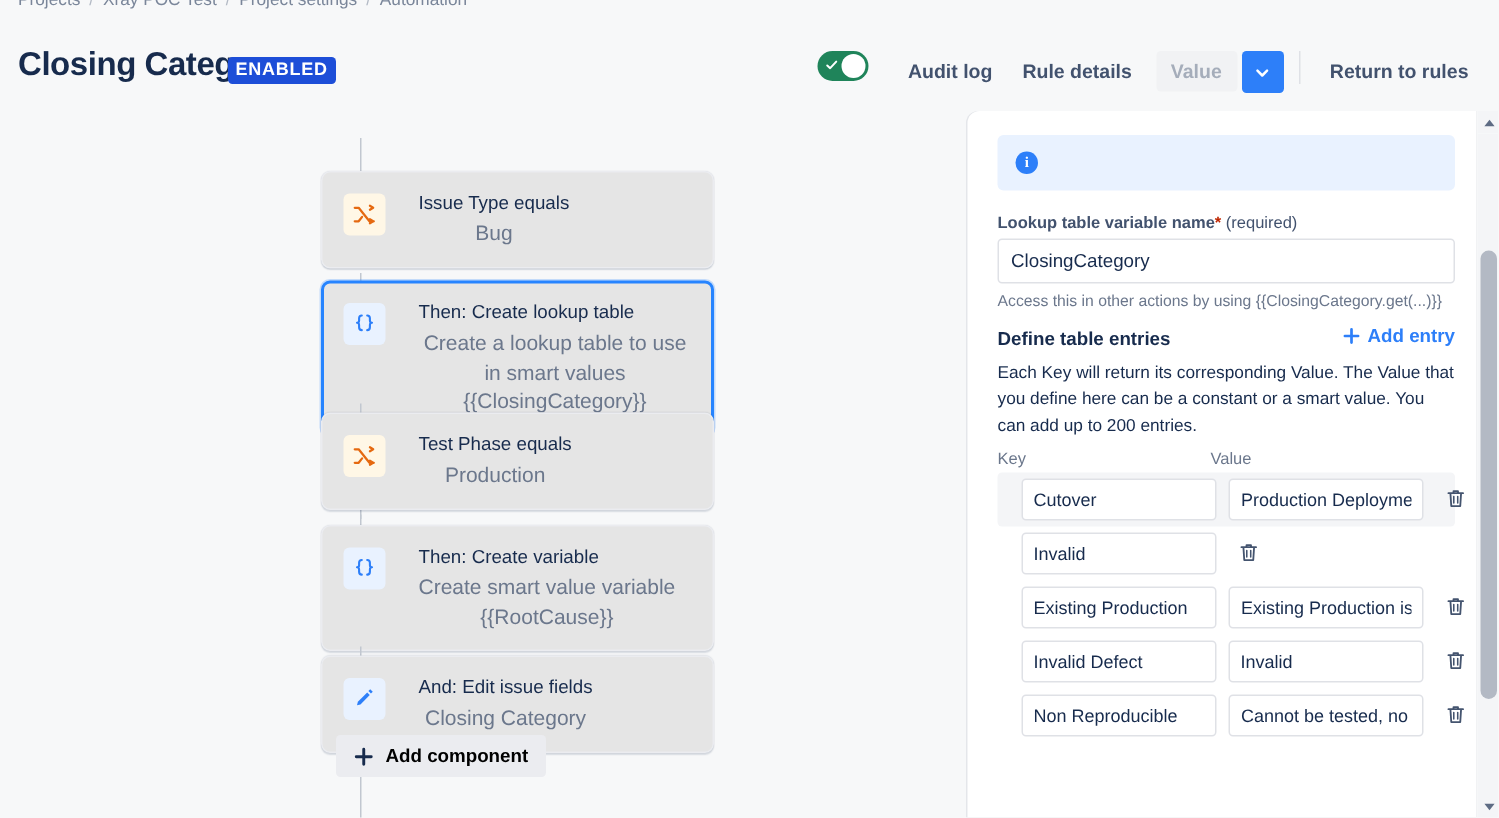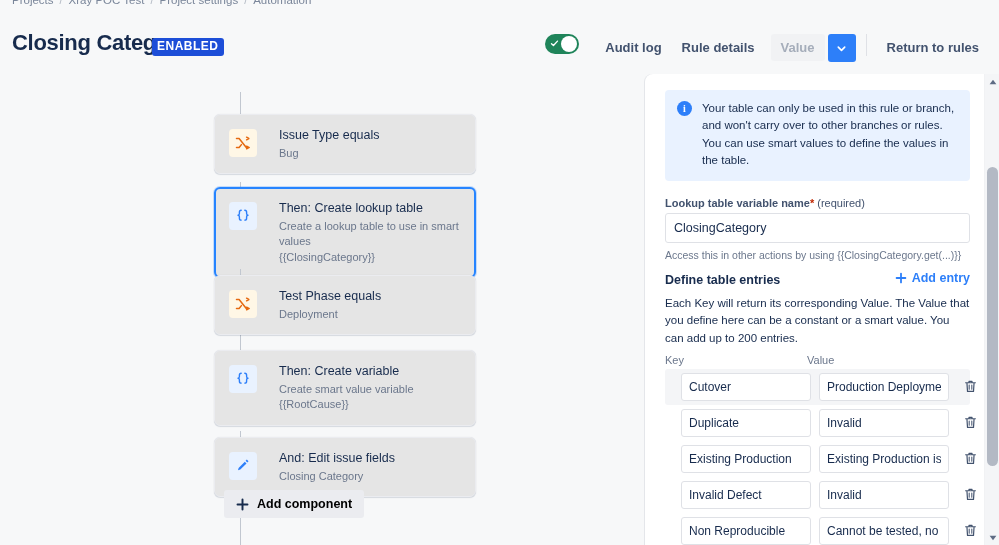--- a/index.html
+++ b/index.html
@@ -91,21 +91,21 @@
   .node-icon {
     width: 28px; height: 28px; border-radius: 4px; flex: none;
     display: flex; align-items: center; justify-content: center;
     margin-top: 2px;
   }
   .node-icon.cond { background: #FFF7E6; }
   .node-icon.act  { background: #E9F2FF; }
   .node-body { padding-top: 1px; }
   .node-title { font-size: 12.5px; color: #172B4D; line-height: 1.25; }
   .node-sub {
-    font-size: 11px; color: #6B778C; line-height: 1.42; margin-top: 2px;
+    font-size: 14px; color: #6B778C; line-height: 1.42; margin-top: 2px; text-align: center;
   }
   .node-sub .ln { display: block; }
 
   .add-component {
     position: absolute; left: 224px;
     display: inline-flex; align-items: center; gap: 8px;
     background: #EBECF0; border: none; border-radius: 3px;
     padding: 7px 12px; font-size: 12.5px; font-weight: 600; color: #000000;
     font-family: inherit; cursor: pointer;
   }
@@ -286,21 +286,21 @@
       <div class="conn" style="top:177px;height:77px;"></div>
       <div class="node" style="position:absolute;left:0;top:183px;width:262px;">
         <div class="node-icon cond">
           <svg width="16" height="16" viewBox="0 0 16 16">
             <path d="M1.5 3.5h2.6l7.2 9h2.9M11.6 2.2l2.2 1.3-2.2 1.3M1.5 12.5h2.6l2.3-2.9M11.6 11.2l2.2 1.3-2.2 1.3" fill="none" stroke="#E56910" stroke-width="1.5" stroke-linecap="round" stroke-linejoin="round"></path>
           </svg>
         </div>
         <div class="node-body">
           <div class="node-title">Test Phase equals</div>
           <div class="node-sub">
-            <span class="ln">Deployment</span>
+            <span class="ln">Production</span>
           </div>
         </div>
       </div>
 
       <div class="conn" style="top:251px;height:67px;"></div>
       <div class="node" style="position:absolute;left:0;top:258px;width:262px;">
         <div class="node-icon act">
           <svg width="16" height="16" viewBox="0 0 16 16">
             <path d="M6.2 2.3c-1.5 0-1.8.7-1.8 1.9v1.4c0 1-.5 1.6-1.4 1.6.9 0 1.4.6 1.4 1.6v1.4c0 1.2.3 1.9 1.8 1.9M9.8 2.3c1.5 0 1.8.7 1.8 1.9v1.4c0 1 .5 1.6 1.4 1.6-.9 0-1.4.6-1.4 1.6v1.4c0 1.2-.3 1.9-1.8 1.9" fill="none" stroke="#2D7FF9" stroke-width="1.4" stroke-linecap="round" stroke-linejoin="round"></path>
           </svg>
@@ -339,21 +339,20 @@
       </svg>
       <span>Add component</span>
     </button>
   </div>
 
   <aside class="panel">
     <div class="panel-scroll">
 
       <div class="info-banner">
         <div class="info-icon">i</div>
-        <div class="info-text">Your table can only be used in this rule or branch, and won't carry over to other branches or rules. You can use smart values to define the values in the table.</div>
       </div>
 
       <div class="field-label">
         <span>Lookup table variable name</span><span class="req">*</span>
         <span class="req-note">(required)</span>
       </div>
       <input class="text-input" value="ClosingCategory" style="">
       <div class="helper">Access this in other actions by using {{ClosingCategory.get(...)}}</div>
 
       <div class="entries-head">
@@ -378,21 +377,20 @@
         <input class="kv-input" value="Production Deployment / C" style="">
         <button class="trash">
           <svg width="15" height="15" viewBox="0 0 16 16">
             <path d="M2.8 4h10.4M6.4 4V2.6h3.2V4M4.2 4l.6 9.2h6.4l.6-9.2" fill="none" stroke="#44546F" stroke-width="1.3" stroke-linecap="round" stroke-linejoin="round"></path>
             <path d="M6.6 6.4v4.6M9.4 6.4v4.6" stroke="#44546F" stroke-width="1.1" stroke-linecap="round"></path>
           </svg>
         </button>
       </div>
 
       <div class="kv-row">
-        <input class="kv-input" value="Duplicate" style="">
         <input class="kv-input" value="Invalid" style="">
         <button class="trash">
           <svg width="15" height="15" viewBox="0 0 16 16">
             <path d="M2.8 4h10.4M6.4 4V2.6h3.2V4M4.2 4l.6 9.2h6.4l.6-9.2" fill="none" stroke="#44546F" stroke-width="1.3" stroke-linecap="round" stroke-linejoin="round"></path>
             <path d="M6.6 6.4v4.6M9.4 6.4v4.6" stroke="#44546F" stroke-width="1.1" stroke-linecap="round"></path>
           </svg>
         </button>
       </div>
 
       <div class="kv-row">

